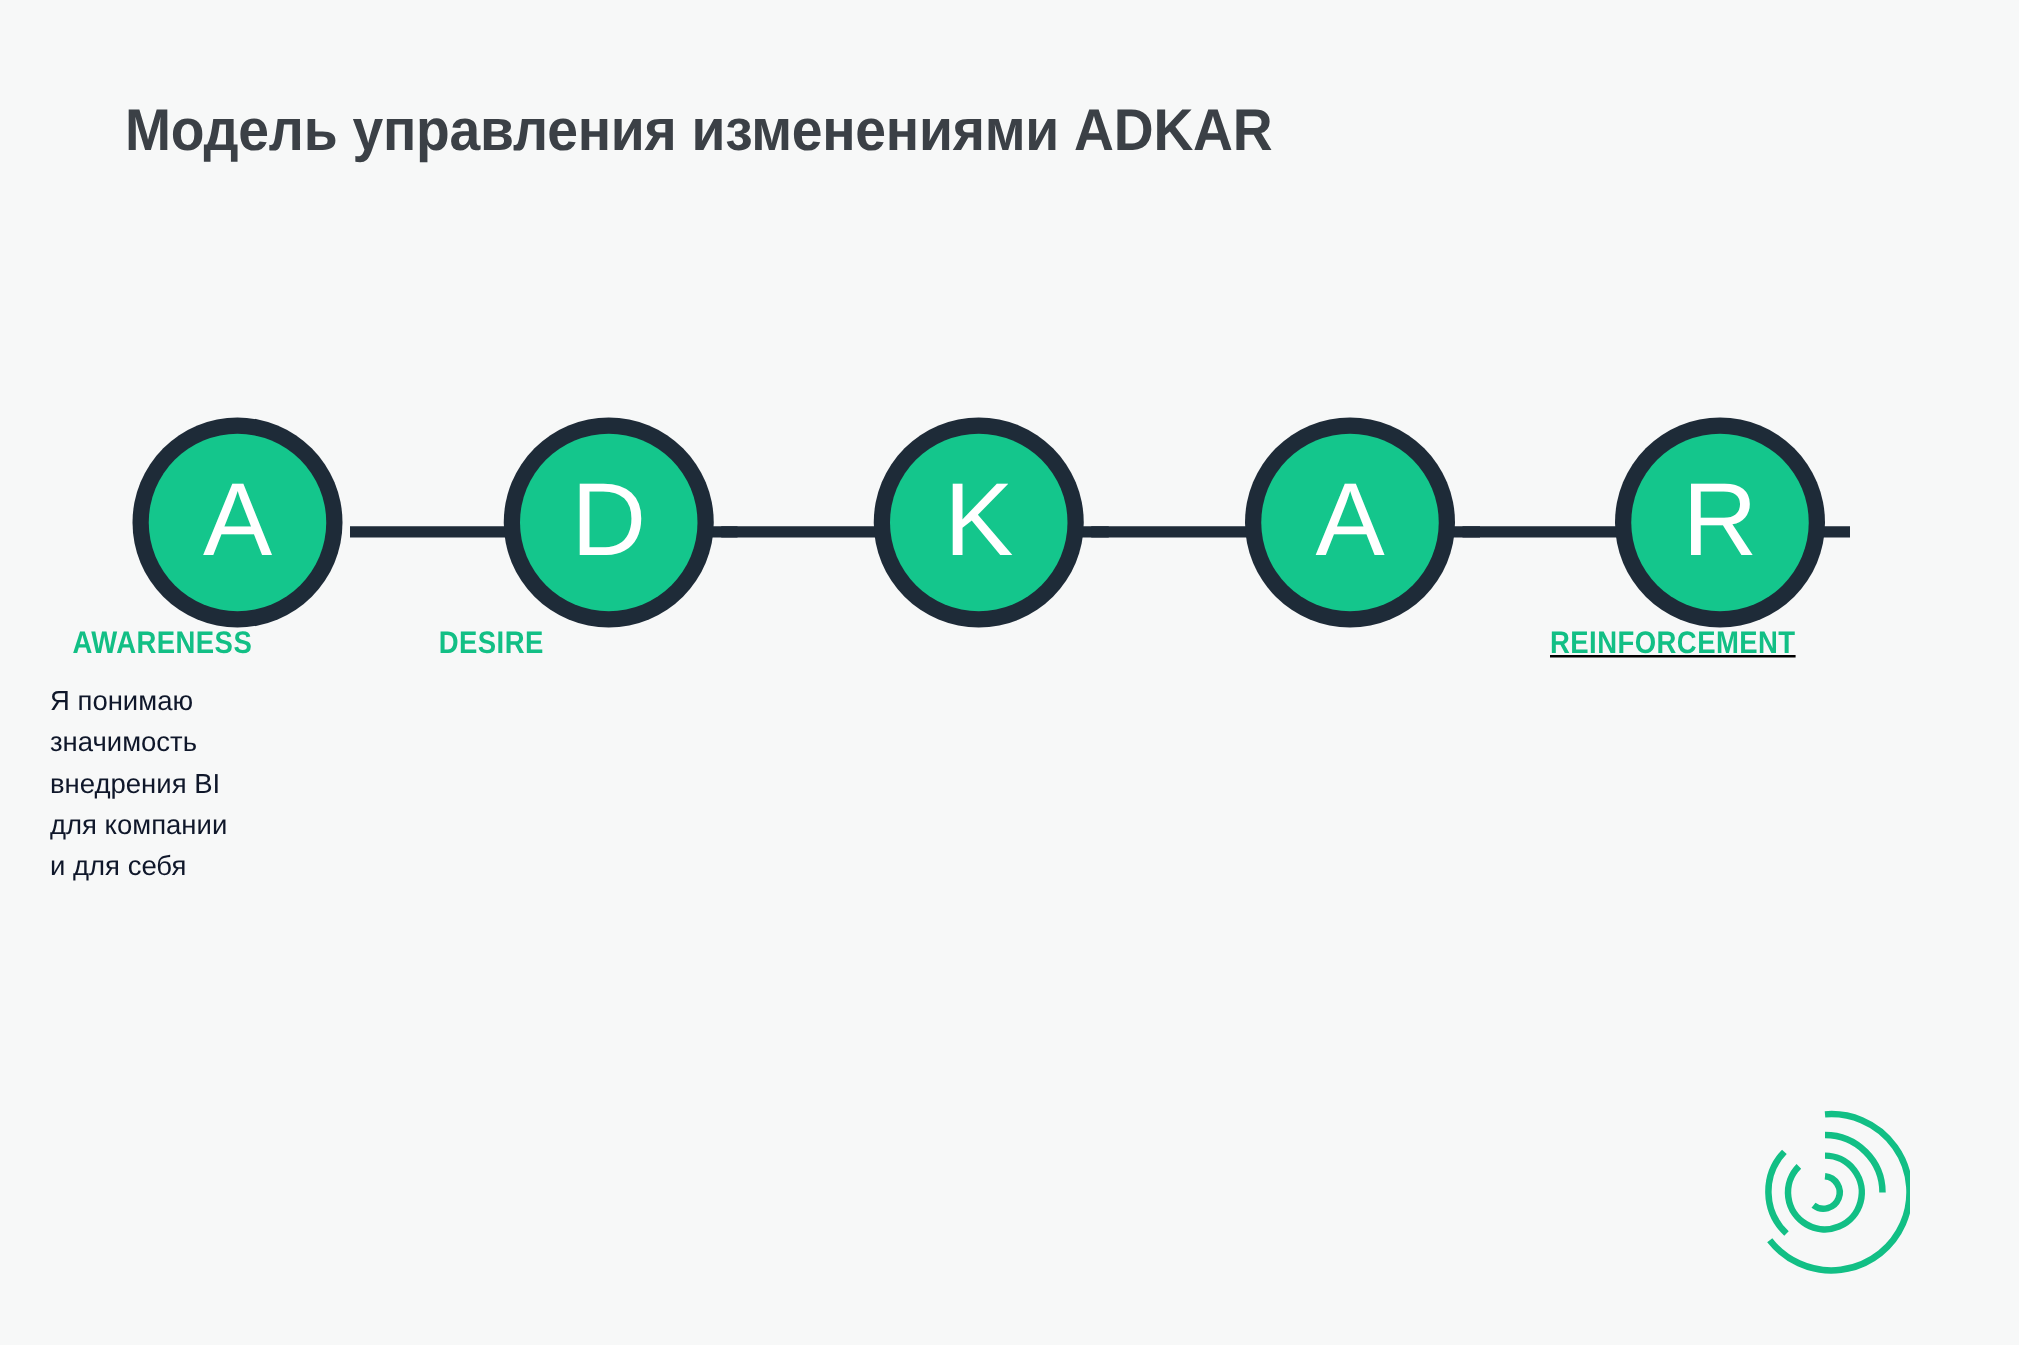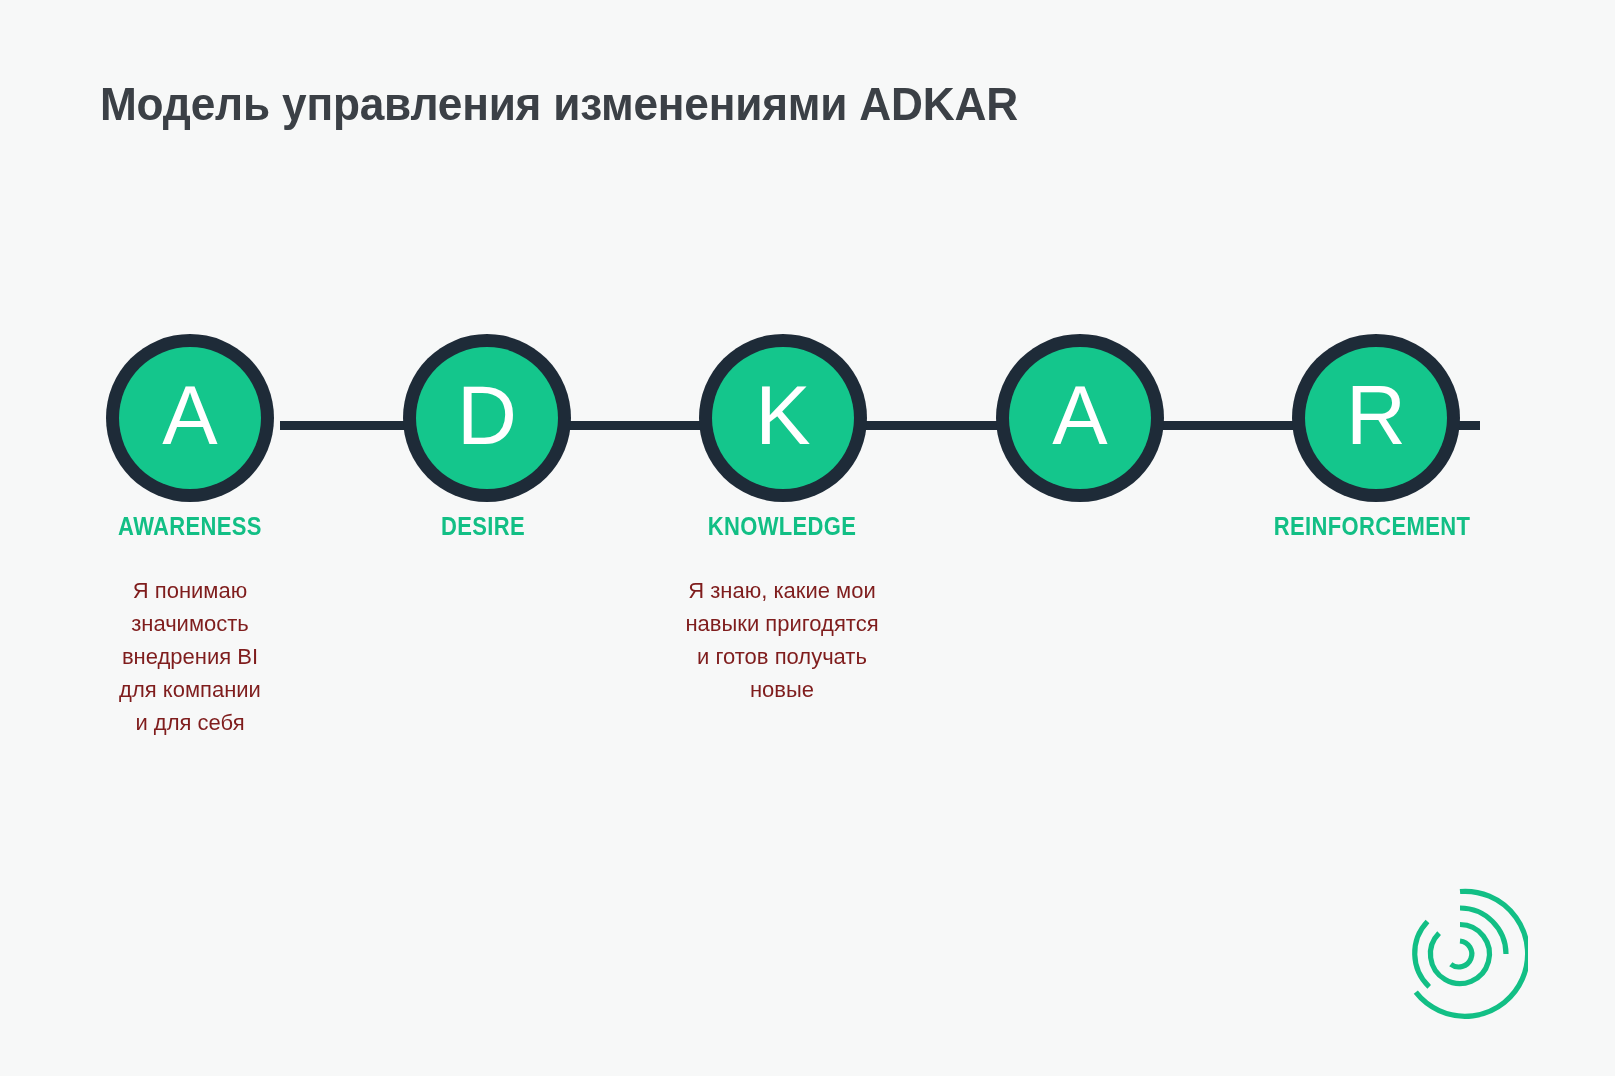--- a/index.html
+++ b/index.html
@@ -77,35 +77,35 @@
     font-size: 83px;
     font-weight: 400;
     line-height: 1;
     position: relative;
     top: -3px;
   }
 
   
   .stage-col {
     position: absolute;
-    top: 512px;
+    top: 500px;
     width: 300px;
-    text-align: center;
+    text-align: left;
   }
   .stage-label {
     color: #12bf85;
     font-size: 25px;
     font-weight: bold;
     letter-spacing: 0.4px;
     transform: scaleX(0.88);
     white-space: nowrap;
   }
   .stage-desc {
-    margin-top: 33px;
-    color: #7f1d1d;
+    margin-top: 15px;
+    color: #0f172a;
     font-size: 22px;
     line-height: 33px;
     font-weight: 400;
     white-space: pre-line;
   }
 
   
   .brand-logo {
     position: absolute;
     left: 1392px;
@@ -164,30 +164,23 @@
 значимость
 внедрения BI
 для компании
 и для себя</div>
     </div>
 
     <div class="stage-col" style="left:333px;">
       <div class="stage-label">DESIRE</div>
     </div>
 
-    <div class="stage-col" style="left:632px;">
-      <div class="stage-label">KNOWLEDGE</div>
-      <div class="stage-desc">Я знаю, какие мои
-навыки пригодятся
-и готов получать
-новые</div>
-    </div>
 
 
-    <div class="stage-col" style="left:1222px;">
+    <div class="stage-col" style="left:1222px;text-decoration:underline;">
       <div class="stage-label">REINFORCEMENT</div>
     </div>
 
   </div>
 
   <div class="brand-logo">
     <svg viewBox="0 0 136 136" width="136" height="136">
       <g fill="none" stroke="#12bf85" stroke-width="5.2" stroke-linecap="butt">
         <path d="M 68 5.5 A 62.5 62.5 0 1 1 23.8 106.2"></path>
         <path d="M 68 22 A 46 46 0 0 1 114 68"></path>

